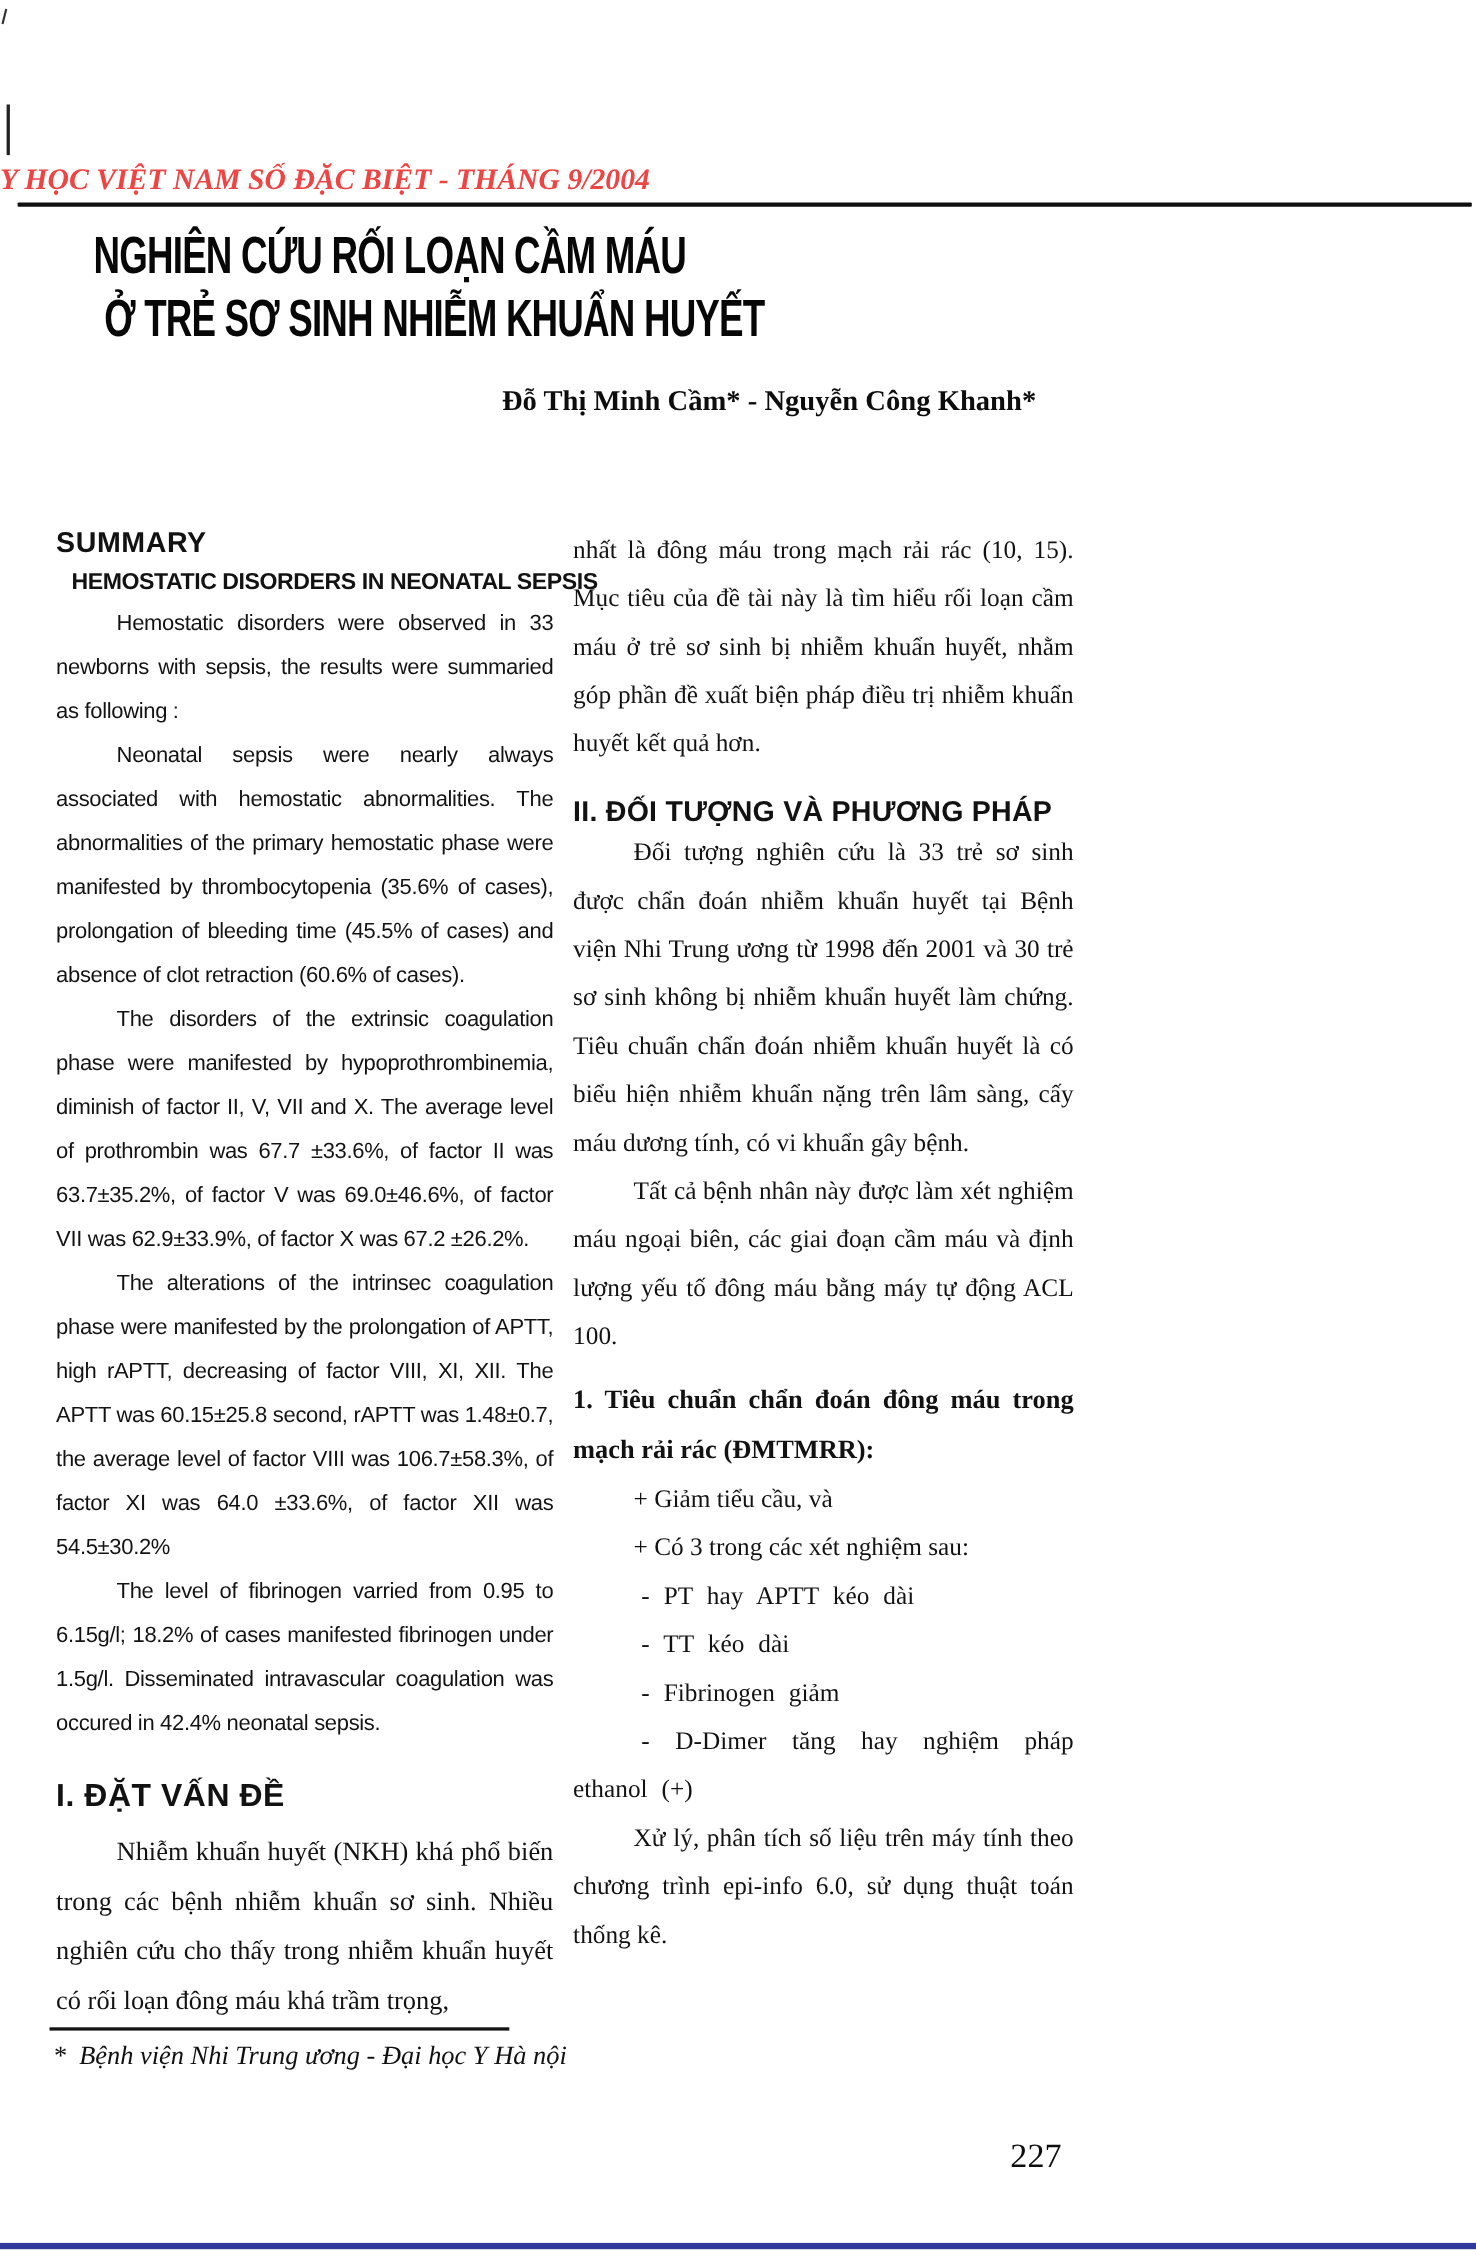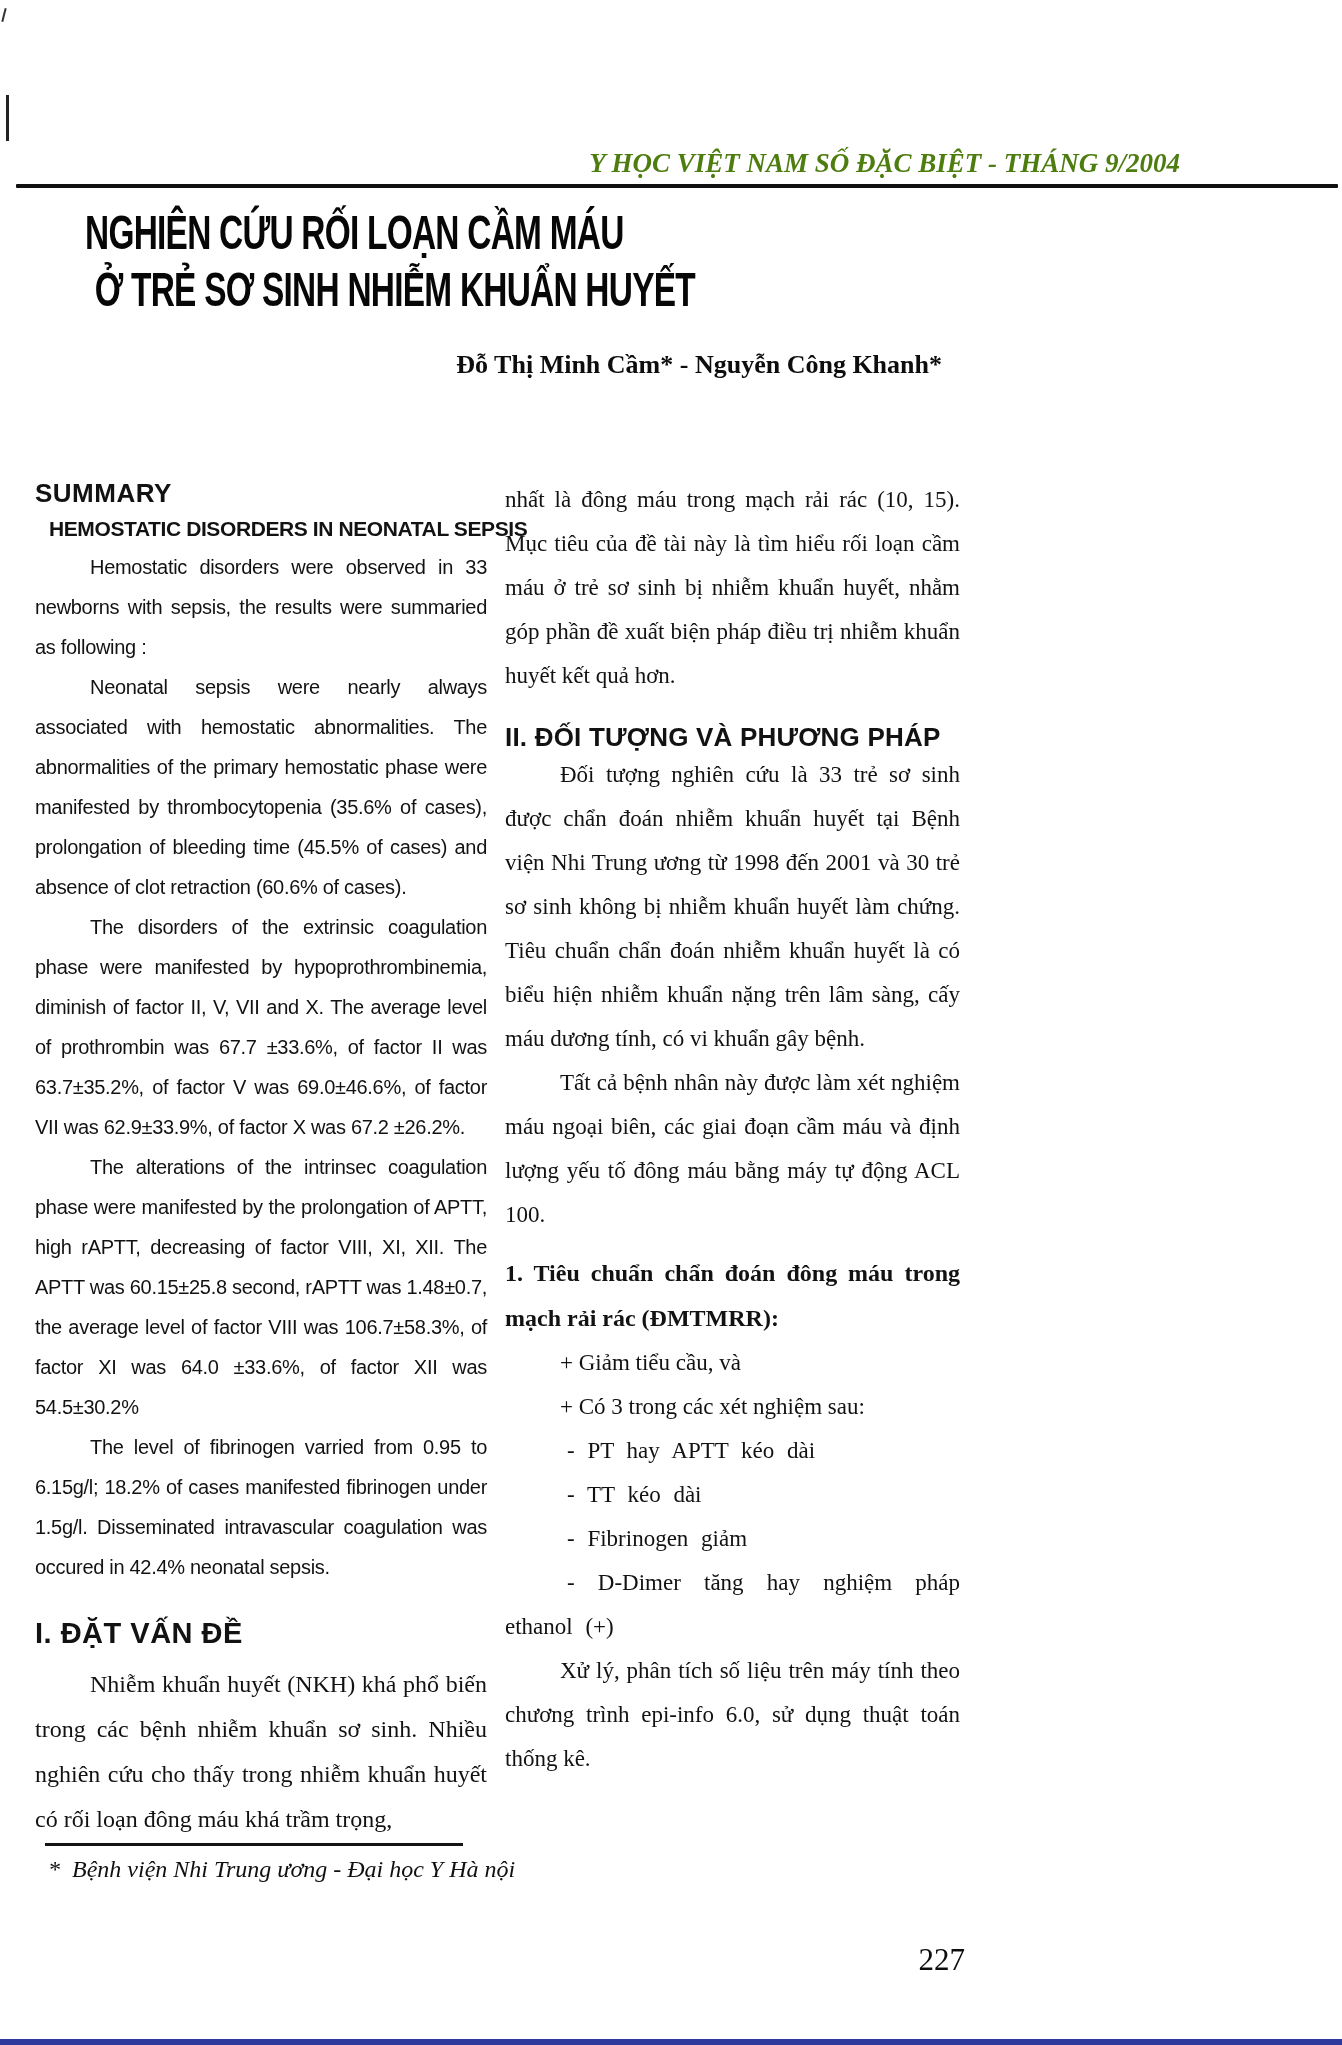--- a/index.html
+++ b/index.html
@@ -7,25 +7,25 @@
     position:relative;
     width:1342px;height:2045px;
     background:#ffffff;
     color:#121212;
     overflow:hidden;
     font-family:"Liberation Serif", serif;
   }
   
   .journal-header{
     position:absolute;top:148px;left:0;width:1180px;
-    text-align:right;
+    text-align:left;
     font-family:"Liberation Serif", serif;
     font-style:italic;font-weight:bold;
     font-size:27px;letter-spacing:0px;
-    color:#4d7c0f;
+    color:#ef4444;
   }
   .header-rule{
     position:absolute;top:184px;left:16px;right:4px;height:4px;
     background:#101010;
     border-radius:1px;
   }
   
   .article-title{
     position:absolute;top:204px;left:0;width:985px;
     line-height:57px;
@@ -43,21 +43,21 @@
   
   .authors-line{
     position:absolute;top:350px;left:0;width:942px;
     text-align:right;
     font-family:"Liberation Serif", serif;
     font-weight:bold;font-size:26px;
     color:#0d0d0d;
   }
   
   .columns{
-    position:absolute;top:478px;left:35px;width:925px;
+    position:absolute;top:478px;left:51px;width:925px;
     display:flex;gap:18px;
   }
   .col-left{width:452px;}
   .col-right{width:455px;}
 
   
   .summary-heading{
     font-family:"Liberation Sans", sans-serif;
     font-weight:bold;font-size:26px;
     margin:0 0 8px 0;letter-spacing:0.5px;

